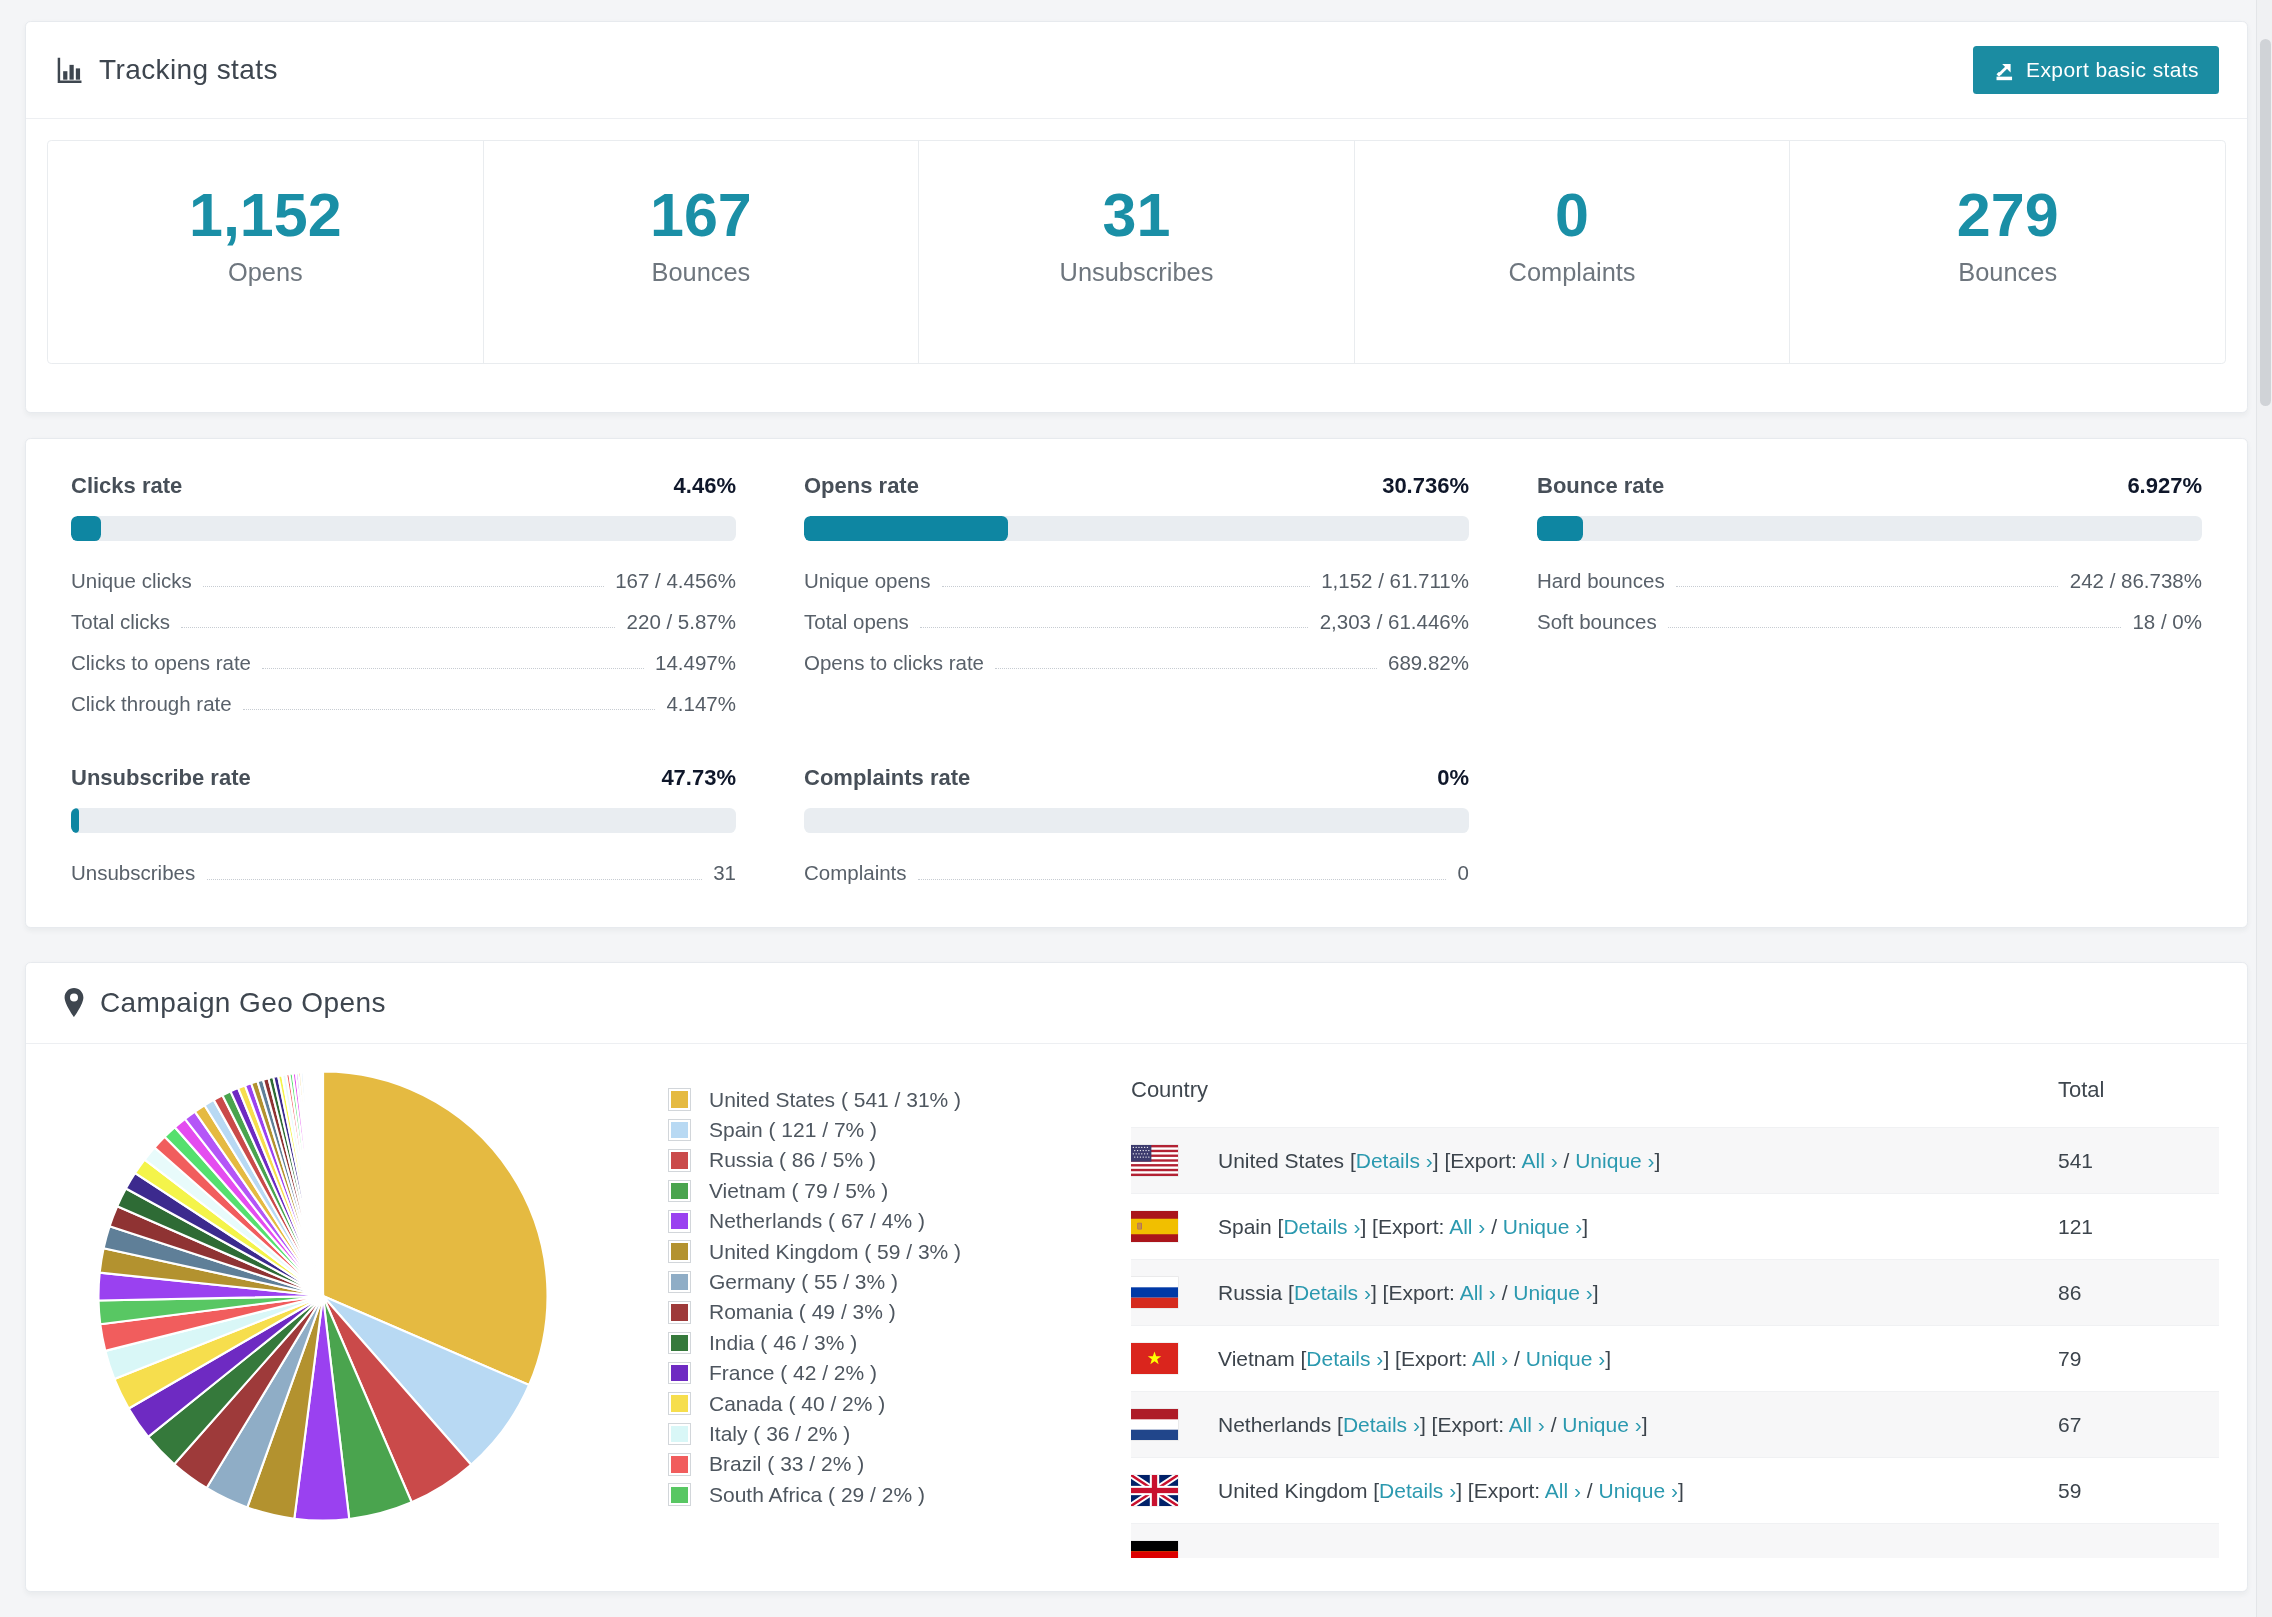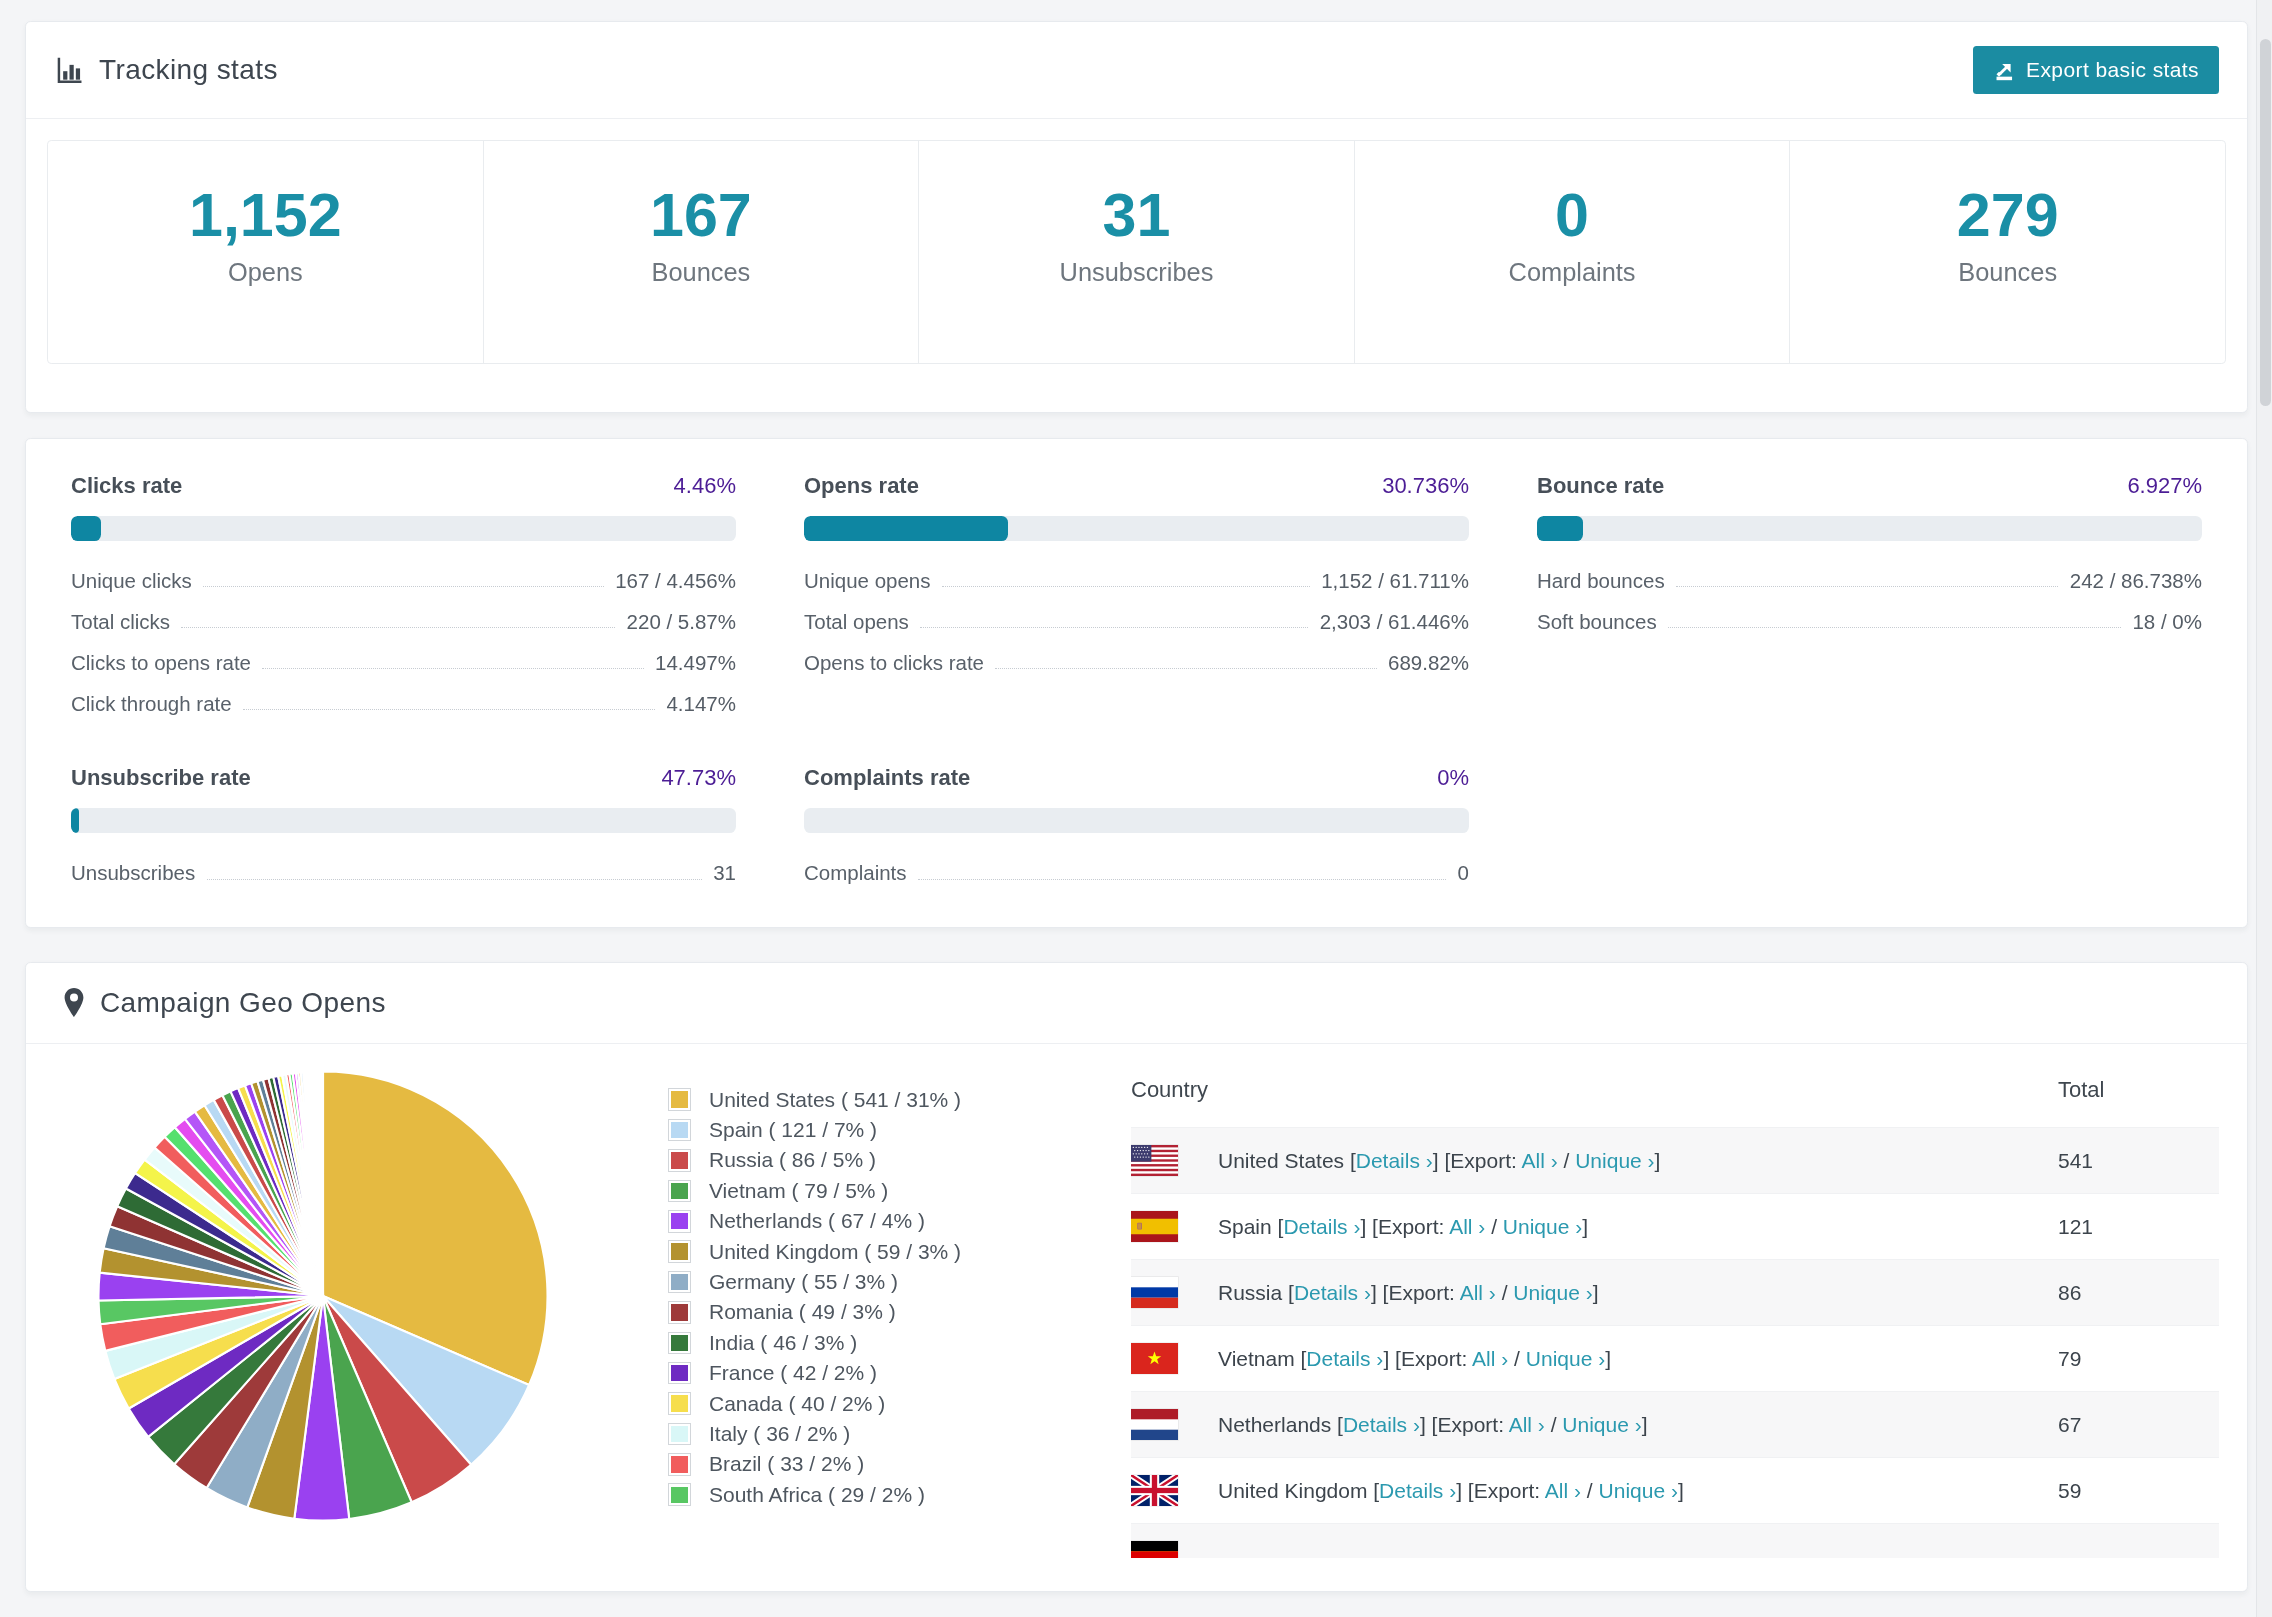--- a/index.html
+++ b/index.html
@@ -45,21 +45,21 @@
     border-right:0.7px solid #e9ecef;
   }
   .stat-cell:last-child { border-right:none; }
   .stat-value { font-size:61px; font-weight:700; color:#1a8fa6; line-height:1.1; }
   .stat-label { font-size:25.4px; color:#6e767e; margin-top:8.5px; }
   
   #card-rates { margin-top:25px; padding:34px 45px 42px 45px; }
   .rates-grid { display:grid; grid-template-columns:repeat(3,1fr); column-gap:68px; row-gap:49px; }
   .rate-head { display:flex; justify-content:space-between; align-items:baseline; }
   .rate-title { font-size:22px; font-weight:700; color:#474f58; }
-  .rate-value { font-size:22px; font-weight:400; color:#4c1d95; }
+  .rate-value { font-size:22px; font-weight:700; color:#0f172a; }
   .pbar {
     height:25.4px; background:#e9edf1; border-radius:6.4px;
     margin:17px 0 28px 0; overflow:hidden; position:relative;
   }
   .pfill { height:100%; background:#0e86a2; border-radius:6.4px; }
   .drow { display:flex; align-items:flex-end; margin-top:17px; font-size:20.5px; color:#59616a; }
   .dlabel { white-space:nowrap; }
   .leader { flex:1; border-bottom:1.4px dotted #c7ccd2; margin:0 11.3px 5.6px 11.3px; min-width:28px; }
   .dval { white-space:nowrap; color:#555d66; }
   

